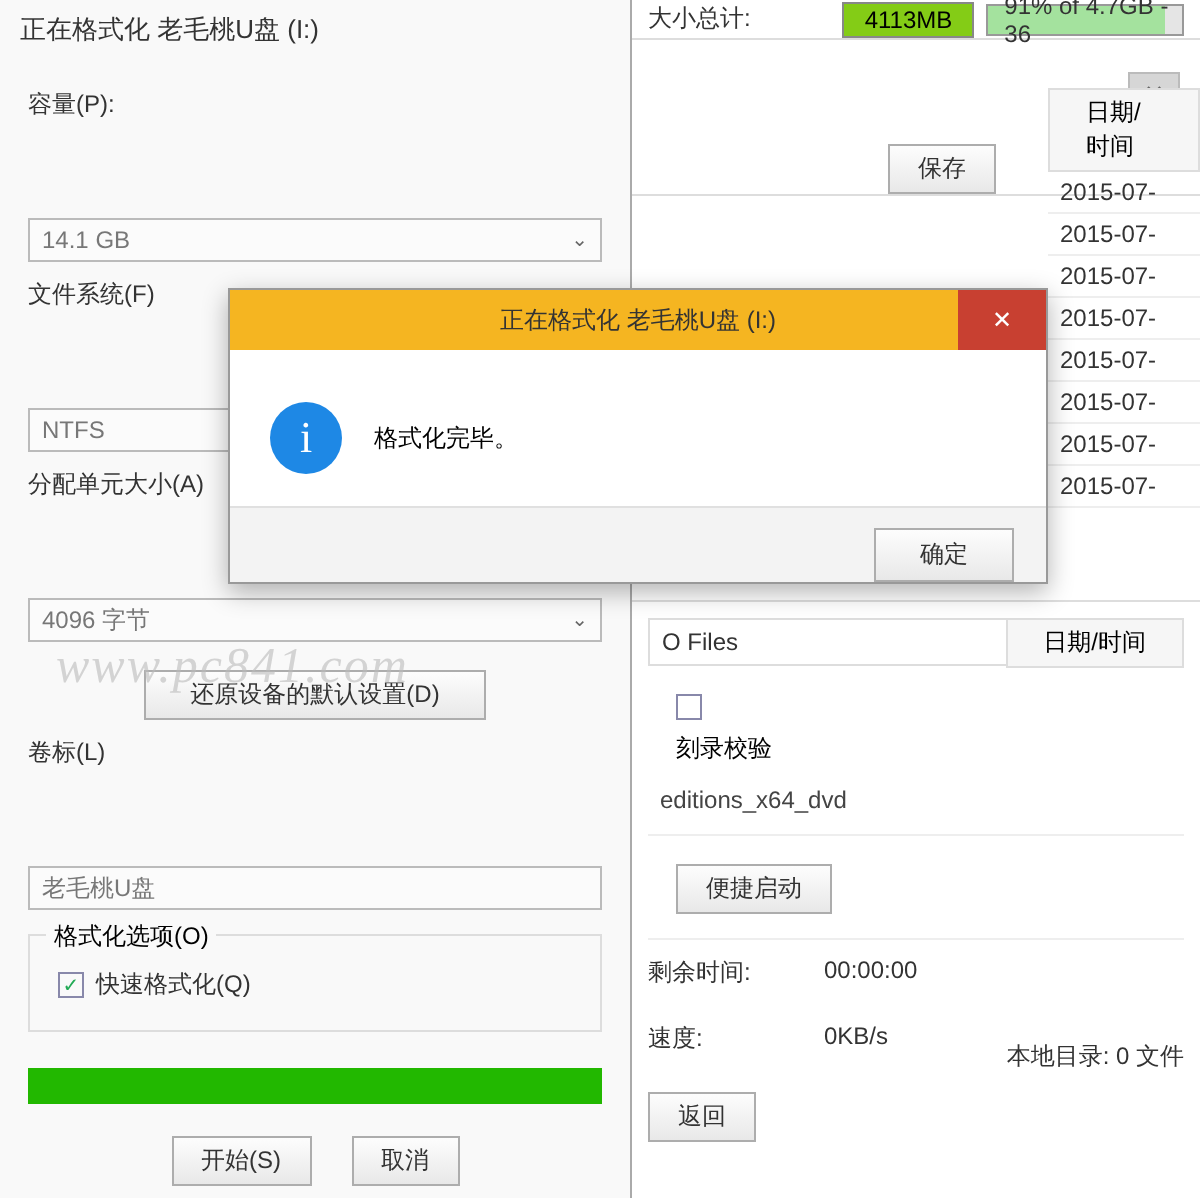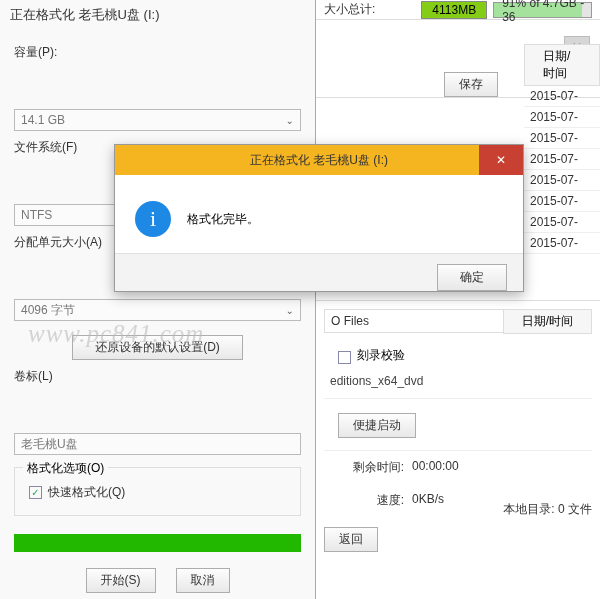--- a/index.html
+++ b/index.html
@@ -30,26 +30,26 @@
 .right-win { position: absolute; left: 316px; top: 30px; right: 0; padding: 6px 8px 0; border-bottom: 1px solid #ddd; }
 .close-gray { position: absolute; right: 10px; top: 6px; width: 26px; height: 22px; background: #d6d6d6; display: flex; align-items: center; justify-content: center; color: #666; border: 1px solid #bbb; }
 .save-btn { margin-left: 120px; margin-top: 36px; display: inline-block; }
 
 .date-col { position: absolute; right: 0; top: 44px; width: 76px; }
 .date-head { border: 1px solid #ddd; padding: 3px 18px; background: #f6f6f6; }
 .date-row { border-bottom: 1px solid #eee; padding: 3px 6px; color: #333; }
 
 .mid-panel { position: absolute; left: 316px; top: 300px; right: 0; border-top: 1px solid #ddd; padding: 8px; }
 .mid-box { border: 1px solid #ddd; padding: 4px 6px; background: #fff; color: #333; }
-.check-row { display: flex; align-items: flex-end; gap: 6px; margin: 14px 0 10px 14px; }
+.check-row { display: flex; align-items: flex-start; gap: 6px; margin: 14px 0 10px 14px; flex-direction: column; }
 .check-row .box2 { width: 13px; height: 13px; border: 1px solid #88a; }
 .small-text { color: #444; margin: 4px 0 10px 6px; }
 .btn-row2 { margin: 14px 0 10px 14px; }
 .stat-row { display: flex; gap: 8px; margin: 12px 0 0 0; color: #333; border-top: 1px solid #eee; padding-top: 8px; }
-.stat-row .k { width: 80px; text-align: right; }
+.stat-row .k { width: 80px; }
 .local-dir { position: absolute; right: 8px; bottom: 42px; color: #333; }
 
 
 .modal { position: absolute; left: 114px; top: 144px; width: 410px; border: 1px solid #999; background: #fff; box-shadow: 0 4px 12px rgba(0,0,0,0.3); z-index: 50; }
 .modal-title { height: 30px; background: #f5b521; display: flex; align-items: center; justify-content: center; color: #333; font-size: 13px; position: relative; }
 .modal-close { position: absolute; right: 0; top: 0; height: 30px; width: 44px; background: #c84031; color: #fff; display: flex; align-items: center; justify-content: center; font-size: 14px; }
 .modal-body { padding: 26px 20px 16px; display: flex; align-items: center; gap: 16px; }
 .info-icon { width: 36px; height: 36px; border-radius: 50%; background: #1e88e5; color: #fff; display: flex; align-items: center; justify-content: center; font-size: 22px; font-family: Georgia, serif; }
 .modal-footer { padding: 10px 16px 0; text-align: right; background: #f3f3f3; border-top: 1px solid #e0e0e0; }
 

